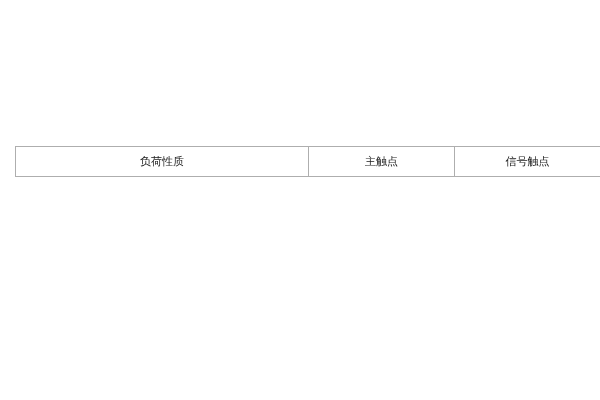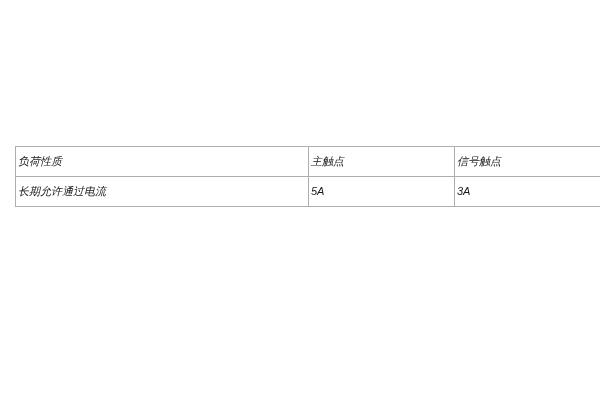--- a/index.html
+++ b/index.html
@@ -26,28 +26,28 @@
     width: 570px;
   }
   table.spec-table {
     border-collapse: collapse;
     width: 570px;
     table-layout: fixed;
   }
   table.spec-table td {
     border: 1px solid #aeaeae;
     height: 29px;
+    text-align: center;
     vertical-align: middle;
     font-size: 11px;
     color: #1a1a1a;
     font-family: "Liberation Sans", sans-serif;
     line-height: 1.2;
     padding: 0 2px;
     white-space: nowrap;
-    font-style: italic;
   }
   table.spec-table tr.header-row td {
     font-size: 11px;
     color: #1a1a1a;
   }
   .col-a { width: 288px; }
   .col-b { width: 141px; }
   .col-c { width: 141px; }
 </style>
 </head>
@@ -55,21 +55,16 @@
 
 <div class="page">
   <div class="table-wrap">
     <table class="spec-table">
       <tbody>
         <tr class="header-row">
           <td class="col-a">负荷性质</td>
           <td class="col-b">主触点</td>
           <td class="col-c">信号触点</td>
         </tr>
-        <tr>
-          <td class="col-a">长期允许通过电流</td>
-          <td class="col-b">5A</td>
-          <td class="col-c">3A</td>
-        </tr>
       </tbody>
     </table>
   </div>
 </div>
 
 </body></html>

